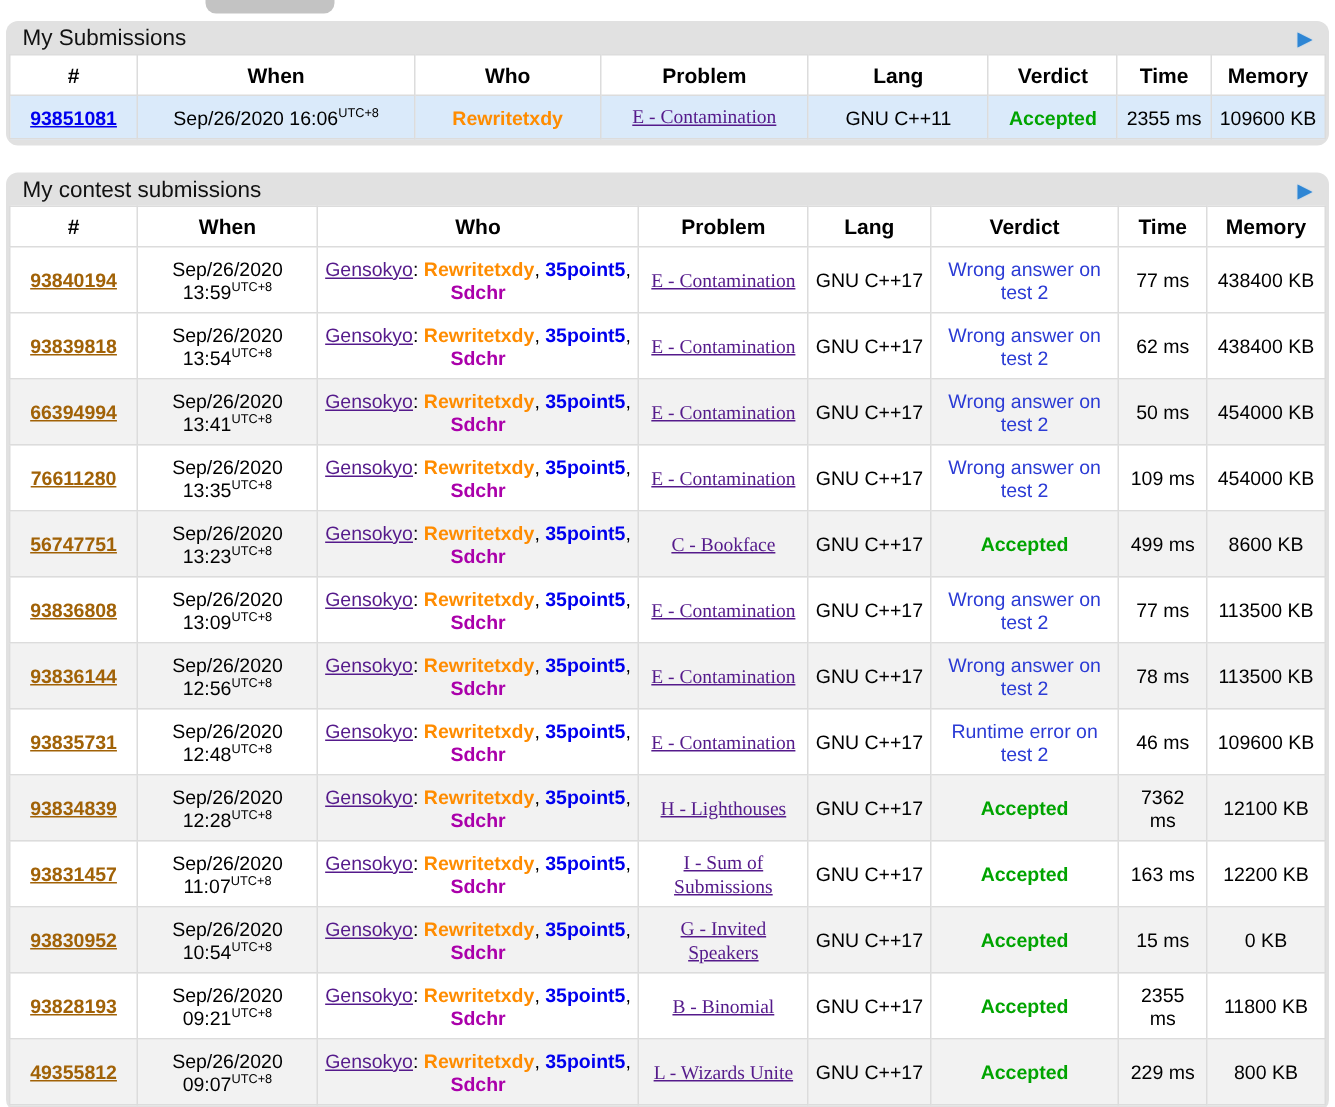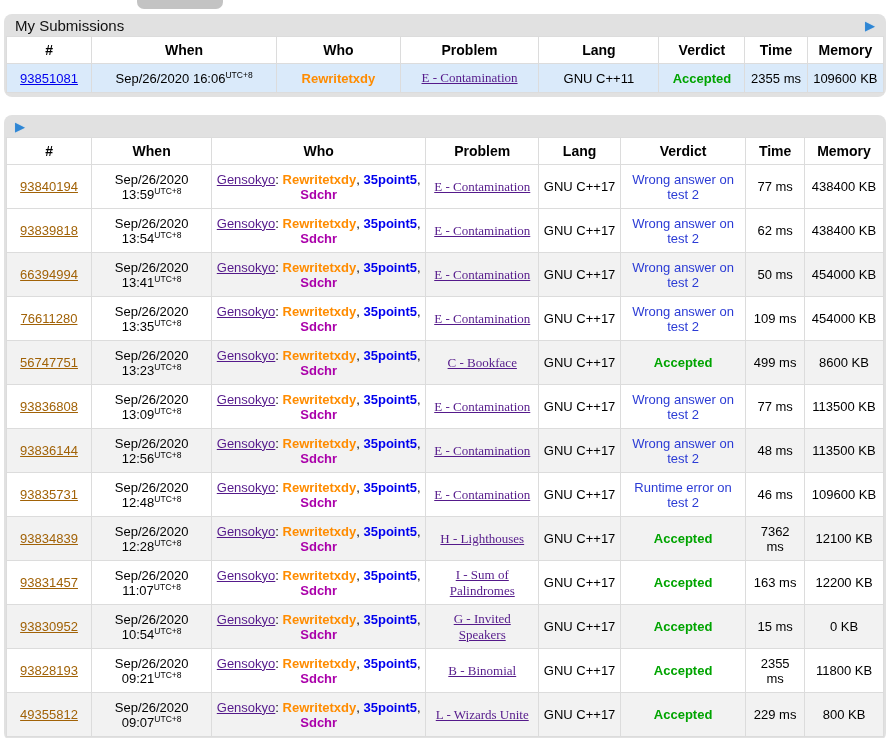--- a/index.html
+++ b/index.html
@@ -47,21 +47,21 @@
 
   
   .sec0 col.c0{width:9.7%} .sec0 col.c1{width:21.1%} .sec0 col.c2{width:14.1%}
   .sec0 col.c3{width:15.8%} .sec0 col.c4{width:13.7%} .sec0 col.c5{width:9.8%}
   .sec0 col.c6{width:7.1%}  .sec0 col.c7{width:8.7%}
   .sec1 col.c0{width:9.7%}  .sec1 col.c1{width:13.7%} .sec1 col.c2{width:24.4%}
   .sec1 col.c3{width:12.9%} .sec1 col.c4{width:9.3%}  .sec1 col.c5{width:14.3%}
   .sec1 col.c6{width:6.7%}  .sec1 col.c7{width:9.0%}
 
   .lnk { text-decoration:underline; cursor:pointer; }
-  a.id-link { color:#0000ee; }
+  a.id-link { color:#0000ee;font-weight:bold; }
   a.id-link.visited { color:#a16207; }
   a.team-link { color:#551a8b; }
   a.problem-link { color:#551a8b;font-family:Liberation Serif, serif; }
   .handle { font-weight:bold; cursor:pointer; }
   sup.tz { font-size:8.5px; vertical-align:super; line-height:0; letter-spacing:0; }
   .sec1 .w-date { display:block; }
   .v-accepted { color:#00a400; font-weight:bold; }
   .v-rejected { color:#2b3bd5; cursor:pointer; }
 </style>
 </head>
@@ -107,20 +107,21 @@
           <td><span class="v-accepted">Accepted</span></td>
           <td>2355 ms</td>
           <td>109600 KB</td>
         </tr>
       </tbody>
   </table>
 </div>
 
 <div class="datatable sec1">
   <div class="caption-bar">
+    <span>My contest submissions</span>
     <span class="arrow">▶</span>
   </div>
   <table>
     <colgroup>
       <col class="c0">
         <col class="c1">
         <col class="c2">
         <col class="c3">
       <col class="c4">
         <col class="c5">
@@ -200,21 +201,21 @@
           <td>77 ms</td>
           <td>113500 KB</td>
         </tr>
         <tr class="shaded">
           <td><a class="lnk id-link visited">93836144</a></td>
           <td><span class="w-date">Sep/26/2020</span><span class="w-time">12:56<sup class="tz">UTC+8</sup></span></td>
           <td><a class="lnk team-link">Gensokyo</a>: <span class="handle" style="color: rgb(255, 140, 0);">Rewritetxdy</span>, <span class="handle" style="color: rgb(0, 0, 238);">35point5</span>, <span class="handle" style="color: rgb(170, 0, 170);">Sdchr</span></td>
           <td><a class="lnk problem-link">E - Contamination</a></td>
           <td>GNU C++17</td>
           <td><span class="v-rejected">Wrong answer on test 2</span></td>
-          <td>48 ms</td>
+          <td>78 ms</td>
           <td>113500 KB</td>
         </tr>
         <tr class="">
           <td><a class="lnk id-link visited">93835731</a></td>
           <td><span class="w-date">Sep/26/2020</span><span class="w-time">12:48<sup class="tz">UTC+8</sup></span></td>
           <td><a class="lnk team-link">Gensokyo</a>: <span class="handle" style="color: rgb(255, 140, 0);">Rewritetxdy</span>, <span class="handle" style="color: rgb(0, 0, 238);">35point5</span>, <span class="handle" style="color: rgb(170, 0, 170);">Sdchr</span></td>
           <td><a class="lnk problem-link">E - Contamination</a></td>
           <td>GNU C++17</td>
           <td><span class="v-rejected">Runtime error on test 2</span></td>
           <td>46 ms</td>
@@ -227,21 +228,21 @@
           <td><a class="lnk problem-link">H - Lighthouses</a></td>
           <td>GNU C++17</td>
           <td><span class="v-accepted">Accepted</span></td>
           <td>7362 ms</td>
           <td>12100 KB</td>
         </tr>
         <tr class="">
           <td><a class="lnk id-link visited">93831457</a></td>
           <td><span class="w-date">Sep/26/2020</span><span class="w-time">11:07<sup class="tz">UTC+8</sup></span></td>
           <td><a class="lnk team-link">Gensokyo</a>: <span class="handle" style="color: rgb(255, 140, 0);">Rewritetxdy</span>, <span class="handle" style="color: rgb(0, 0, 238);">35point5</span>, <span class="handle" style="color: rgb(170, 0, 170);">Sdchr</span></td>
-          <td><a class="lnk problem-link">I - Sum of Palindromes</a></td>
+          <td><a class="lnk problem-link">I - Sum of Submissions</a></td>
           <td>GNU C++17</td>
           <td><span class="v-accepted">Accepted</span></td>
           <td>163 ms</td>
           <td>12200 KB</td>
         </tr>
         <tr class="shaded">
           <td><a class="lnk id-link visited">93830952</a></td>
           <td><span class="w-date">Sep/26/2020</span><span class="w-time">10:54<sup class="tz">UTC+8</sup></span></td>
           <td><a class="lnk team-link">Gensokyo</a>: <span class="handle" style="color: rgb(255, 140, 0);">Rewritetxdy</span>, <span class="handle" style="color: rgb(0, 0, 238);">35point5</span>, <span class="handle" style="color: rgb(170, 0, 170);">Sdchr</span></td>
           <td><a class="lnk problem-link">G - Invited Speakers</a></td>

